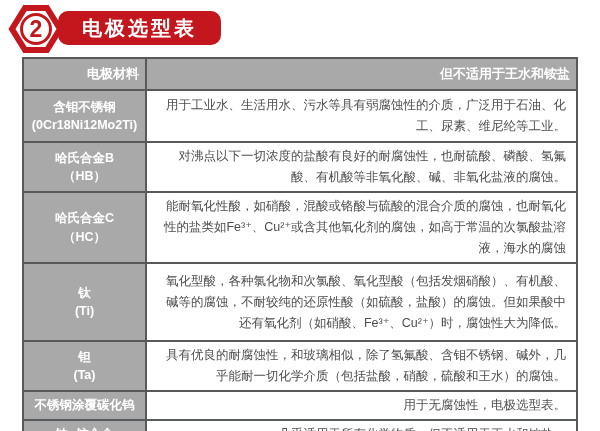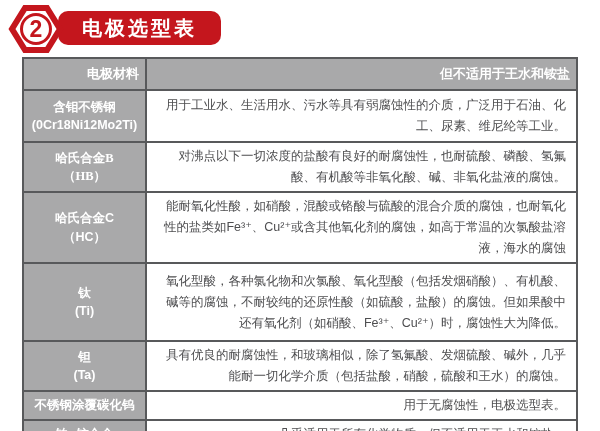--- a/index.html
+++ b/index.html
@@ -45,21 +45,21 @@
     background:var(--cell-gray);color:#ffffff;font-weight:bold;
     text-align:center;vertical-align:middle;font-size:12.5px;
     line-height:1.45;padding:3px 2px;
   }
   td.desc{
     background:#ffffff;color:var(--desc-text);
     font-size:12.5px;line-height:21px;vertical-align:middle;
     padding:3px 10px 3px 12px;text-align:right;
   }
   tbody tr:nth-child(1){height:52px;}
-  tbody tr:nth-child(2){height:46px;font-family:Liberation Serif, serif;}
+  tbody tr:nth-child(2){height:46px;}
   tbody tr:nth-child(3){height:66px;}
   tbody tr:nth-child(4){height:78px;}
   tbody tr:nth-child(5){height:44px;}
   tbody tr:nth-child(6){height:26px;margin-left:13px;}
   tbody tr:nth-child(7){height:24px;}
   .mat-sub{display:block;}
 </style>
 </head>
 <body>
 
@@ -119,21 +119,21 @@
       <span class="mat-sub">(Ti)</span>
     </td>
     <td class="desc">氧化型酸，各种氯化物和次氯酸、氧化型酸（包括发烟硝酸）、有机酸、碱等的腐蚀，不耐较纯的还原性酸（如硫酸，盐酸）的腐蚀。但如果酸中还有氧化剂（如硝酸、Fe³⁺、Cu²⁺）时，腐蚀性大为降低。</td>
   </tr>
 
   <tr>
     <td class="mat">
       <span class="mat-name">钽</span>
       <span class="mat-sub">(Ta)</span>
     </td>
-    <td class="desc">具有优良的耐腐蚀性，和玻璃相似，除了氢氟酸、发烟硫酸、碱外，几乎能耐一切化学介质（包括盐酸，硝酸，硫酸和王水）的腐蚀。</td>
+    <td class="desc">具有优良的耐腐蚀性，和玻璃相似，除了氢氟酸、含钼不锈钢、碱外，几乎能耐一切化学介质（包括盐酸，硝酸，硫酸和王水）的腐蚀。</td>
   </tr>
 
   <tr>
     <td class="mat">
       <span class="mat-name">不锈钢涂覆碳化钨</span>
       
     </td>
     <td class="desc">用于无腐蚀性，电极选型表。</td>
   </tr>
 

